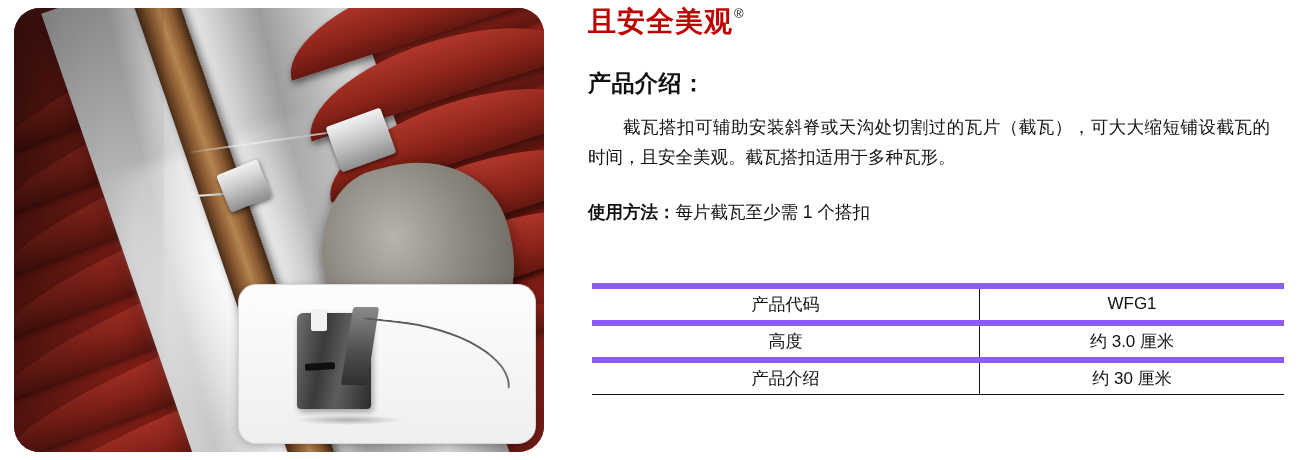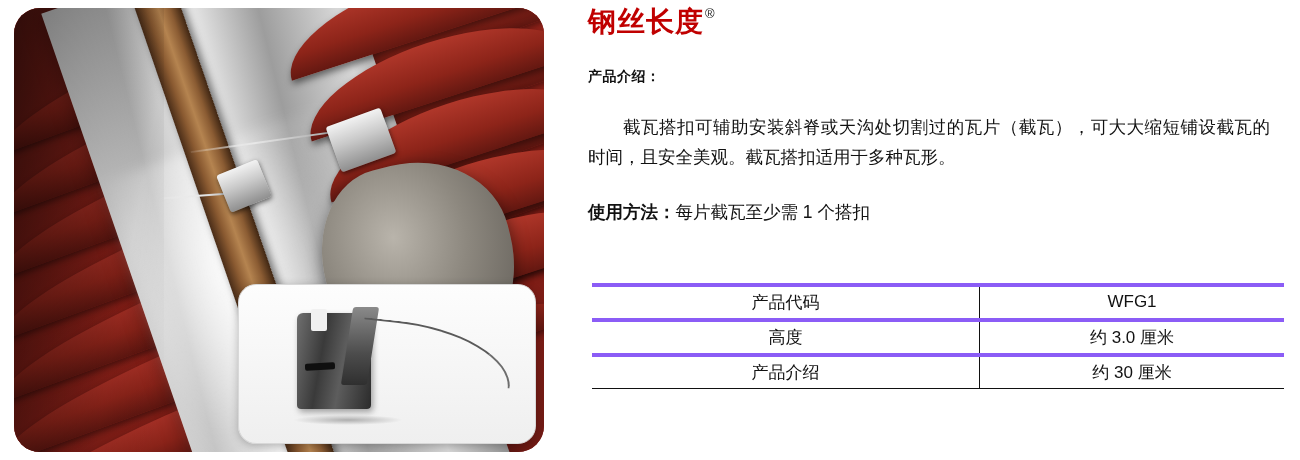--- a/index.html
+++ b/index.html
@@ -246,21 +246,21 @@
     font-size: 13px;
     color: #1a1a1a;
     margin-left: 1px;
     margin-top: -2px;
     font-weight: normal;
   }
   .section-title {
     position: absolute;
     left: 0;
     top: 68px;
-    font-size: 14px;
+    font-size: 23px;
     font-weight: bold;
     color: #111;
     letter-spacing: 0.5px;
   }
   .para {
     position: absolute;
     left: 0;
     top: 112px;
     width: 682px;
     font-size: 17.5px;
@@ -293,21 +293,21 @@
     top: 283px;
     width: 692px;
   }
   table.spec-table {
     border-collapse: collapse;
     width: 100%;
     font-size: 17px;
     color: #111;
   }
   table.spec-table td {
-    border-top: 4px solid #8b5cf6;
+    border-top: 6px solid #8b5cf6;
     border-bottom: 1px solid #111;
     padding: 3px 0 4px 0;
     text-align: center;
     height: 24px;
   }
   table.spec-table td.c1 {
     width: 56%;
     border-right: 1px solid #111;
   }
   table.spec-table td.c2 {
@@ -359,21 +359,21 @@
       <div class="inset-clip-notch"></div>
       <div class="inset-clip-slot"></div>
       <div class="inset-wire"></div>
       <div class="inset-shadow"></div>
     </div>
   </div>
 
   <div class="content">
 
     <div class="title-wrap">
-      <span class="title">钢丝长度</span>
+      <span class="title">且安全美观</span>
       <span class="reg-mark">®</span>
     </div>
 
     <div class="section-title">产品介绍：</div>
 
     <div class="para">截瓦搭扣可辅助安装斜脊或天沟处切割过的瓦片（截瓦），可大大缩短铺设截瓦的时间，且安全美观。截瓦搭扣适用于多种瓦形。</div>
 
 
     <div class="spec-line spec-usage">
       <span class="lbl">使用方法：</span><span>每片截瓦至少需 1 个搭扣</span>

